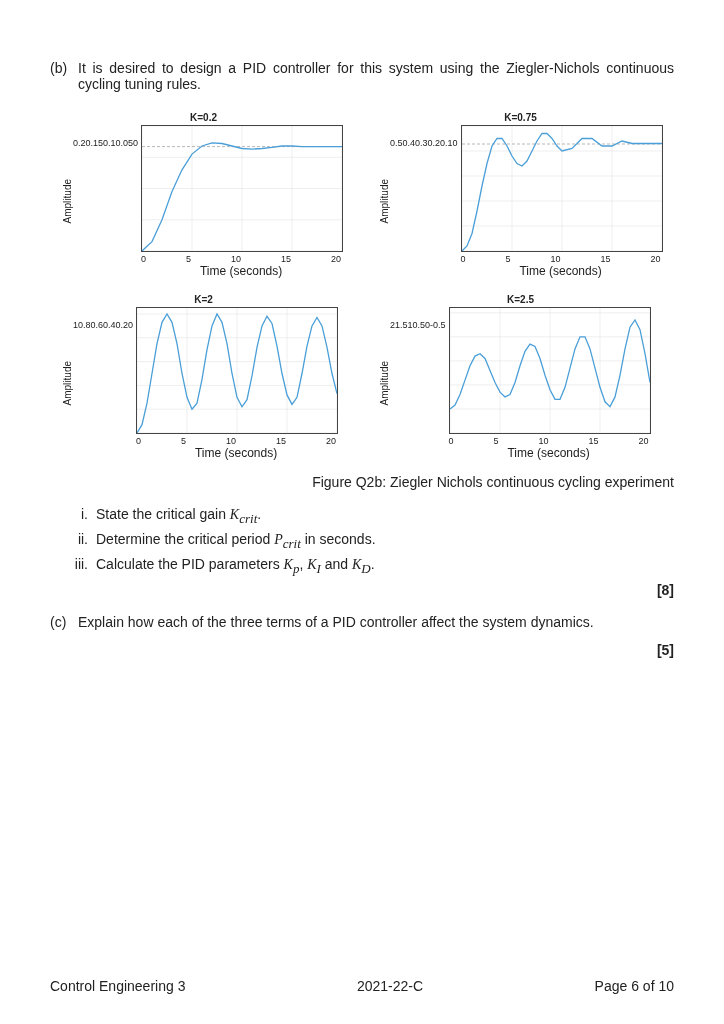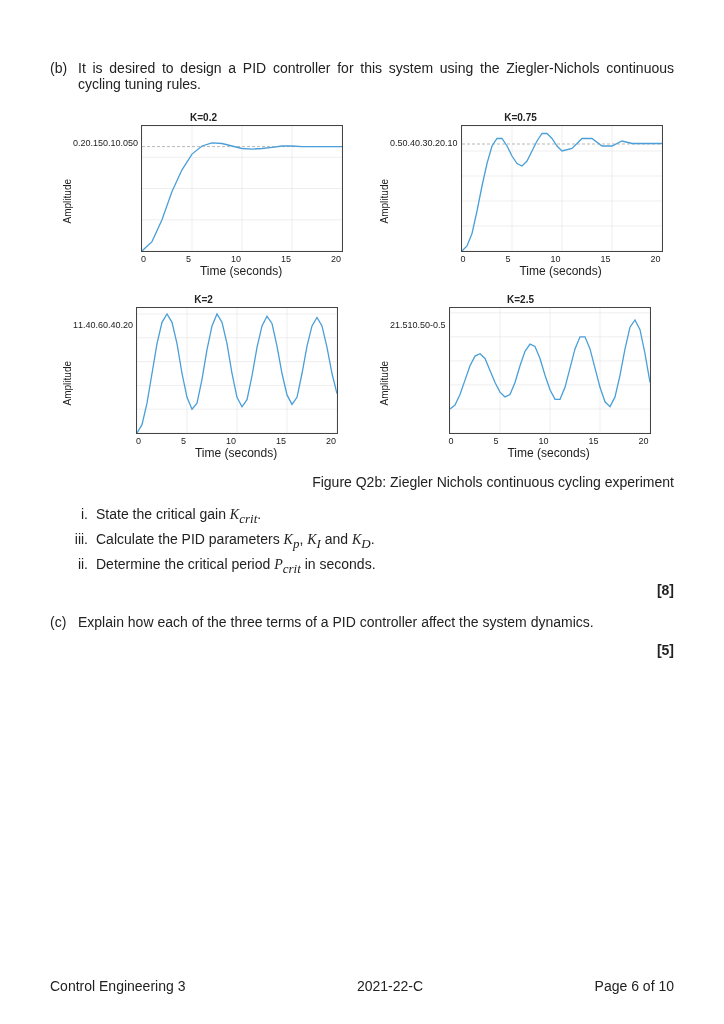--- a/index.html
+++ b/index.html
@@ -191,21 +191,21 @@
         <div class="xlabel" style="width:200px">Time (seconds)</div>
       </div>
     </div>
   </div>
   <div class="chart">
     <div class="chart-title">K=2</div>
     <div class="plot-row">
       <div class="ylabel">Amplitude</div>
       <div class="yt-col" style="height:127px">
             <div>1</div>
-            <div>1.4</div>
+            <div>0.8</div>
             <div>0.6</div>
             <div>0.4</div>
             <div>0.2</div>
             <div>0</div>
           </div>
       <div>
         <div class="plot-area" style="width:200px;height:125px">
           <svg width="200" height="125">
             <path d="M0 125.0 L200 125.0 M0 101.2 L200 101.2 M0 77.4 L200 77.4 M0 53.6 L200 53.6 M0 29.8 L200 29.8 M0 6.0 L200 6.0 M0.0 0 L0.0 125 M50.0 0 L50.0 125 M100.0 0 L100.0 125 M150.0 0 L150.0 125 M200.0 0 L200.0 125 " stroke="#ddd" stroke-width="0.5" fill="none"></path>
 
@@ -257,26 +257,26 @@
     </div>
 
   <div class="fig-caption">Figure Q2b: Ziegler Nichols continuous cycling experiment</div>
 
   <div>
     <div class="sub-item">
       <div class="sub-item-label">i.</div>
       <div><span>State the critical gain </span><span class="math-i">K</span><sub class="math-sub">crit</sub>.</div>
     </div>
     <div class="sub-item">
+      <div class="sub-item-label">ii.</div>
+      <div><span>Determine the critical period </span><span class="math-i">P</span><sub class="math-sub">crit</sub><span> in seconds.</span></div>
+    </div>
+    <div class="sub-item">
       <div class="sub-item-label">iii.</div>
       <div><span>Calculate the PID parameters </span><span class="math-i">K</span><sub class="math-sub">p</sub><span>, </span><span class="math-i">K</span><sub class="math-sub">I</sub><span> and </span><span class="math-i">K</span><sub class="math-sub">D</sub>.</div>
-    </div>
-    <div class="sub-item">
-      <div class="sub-item-label">ii.</div>
-      <div><span>Determine the critical period </span><span class="math-i">P</span><sub class="math-sub">crit</sub><span> in seconds.</span></div>
     </div>
   </div>
 
   <div class="marks">[8]</div>
 
   <div class="item">
     <div class="item-label">(c)</div>
     <div class="item-body">
       <p>Explain how each of the three terms of a PID controller affect the system dynamics.</p>
     </div>

